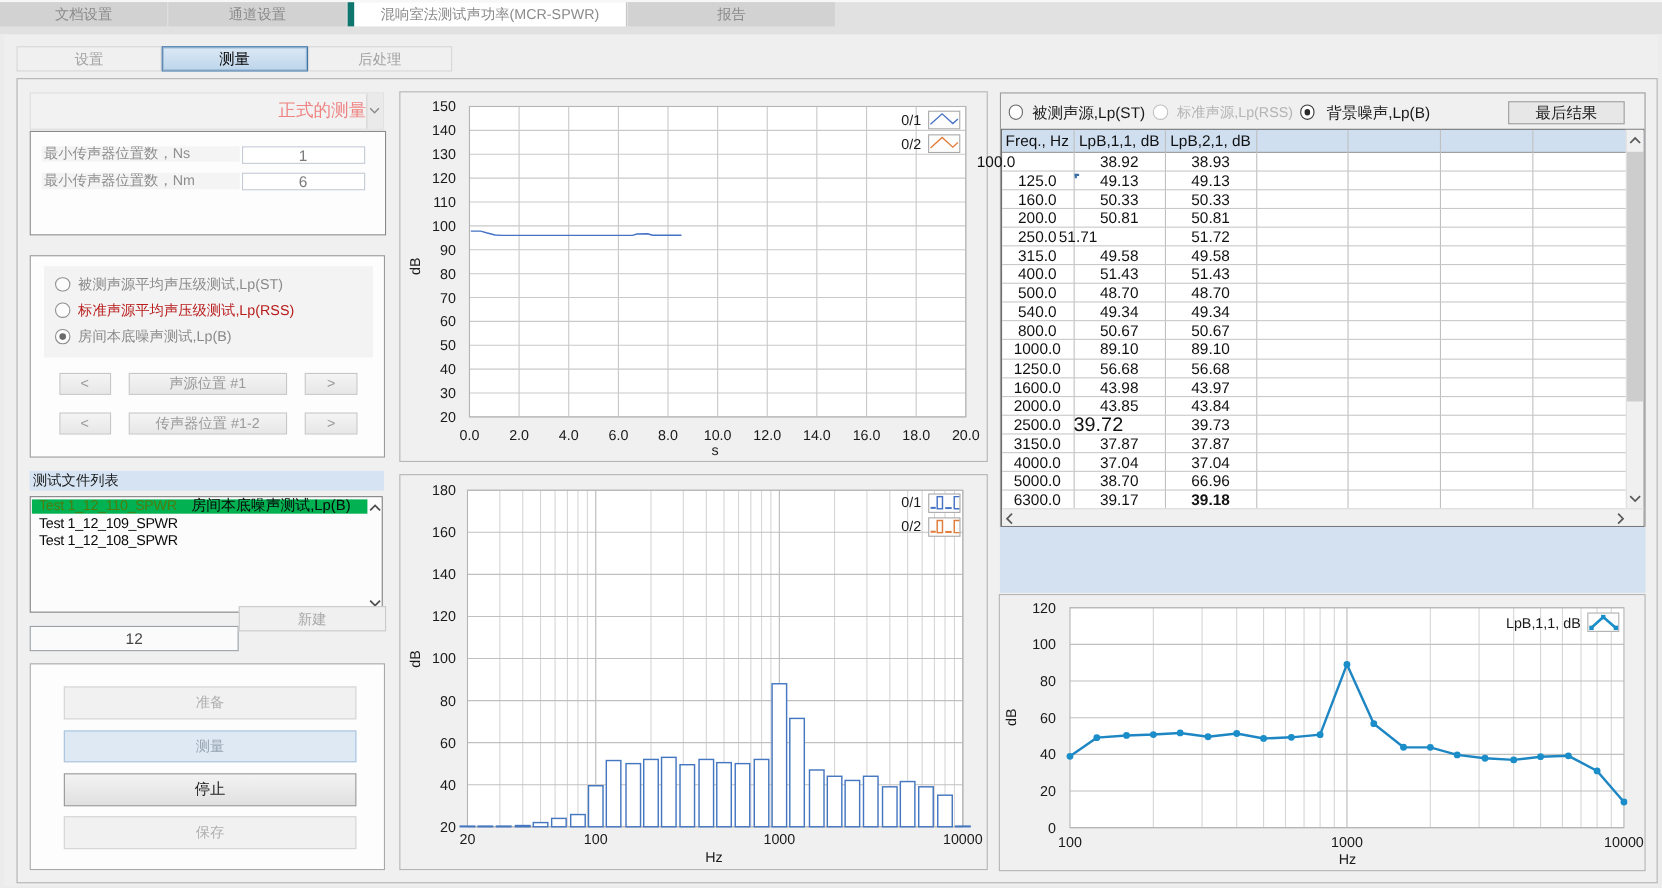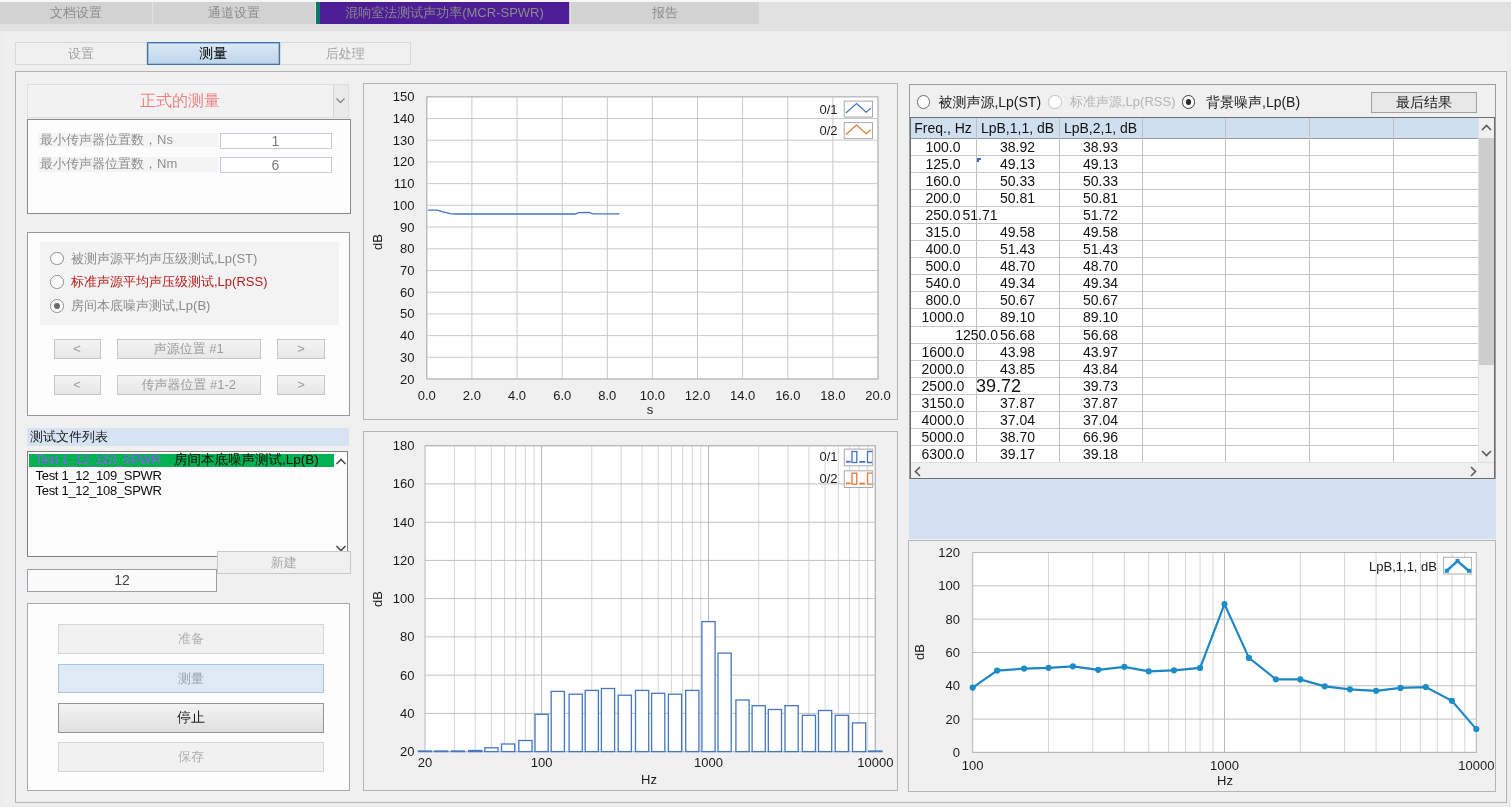--- a/index.html
+++ b/index.html
@@ -7,30 +7,30 @@
 .abs{position:absolute;}
 .tab{position:absolute;top:2px;height:22px;line-height:22px;text-align:center;
  font-size:13px;color:#8b8b8b;background:#d2d2d2;}
 svg text{font-family:"Liberation Sans",sans-serif;}
 </style></head><body>
 <div class="abs" style="left:0;top:0;width:1511px;height:2px;background:#f7f7f7"></div>
 <div class="abs" style="left:0;top:2px;width:1511px;height:29px;background:#e1e1e1"></div>
 
 <div class="tab" style="left:0px;width:152px;background:#d2d2d2;">文档设置</div>
 <div class="tab" style="left:153px;width:162px;background:#d2d2d2;">通道设置</div>
-<div class="tab" style="left:316px;width:254px;background:#4c1d95;border-left:4px solid #0f766e;border-right:1px solid #c6c6c6;">混响室法测试声功率(MCR-SPWR)</div>
+<div class="tab" style="left:316px;width:254px;background:#ffffff;border-left:6px solid #0f766e;border-right:1px solid #c6c6c6;">混响室法测试声功率(MCR-SPWR)</div>
 <div class="tab" style="left:571px;width:188px;background:#d2d2d2;">报告</div>
 <div class="abs" style="left:0;top:31px;width:1511px;height:776px;background:#ececec"></div>
 <div class="abs" style="left:4px;top:32px;width:1503px;height:773px;background:#efefef"></div>
 <div class="abs" style="left:15px;top:42px;width:132px;height:23px;line-height:21px;text-align:center;font-size:13px;color:#a3a3a3;background:#f0f0f0;border:1px solid #d8d8d8;">设置</div>
 <div class="abs" style="left:147px;top:42px;width:132.5px;height:23px;line-height:21px;text-align:center;font-size:14px;color:#000;background:linear-gradient(#dcE9f5,#bdd5eb);border:1px solid #3f76a8;box-shadow:inset 0 0 0 1px #9dbcd9;">测量</div>
 <div class="abs" style="left:279.5px;top:42px;width:131.5px;height:23px;line-height:21px;text-align:center;font-size:13px;color:#a3a3a3;background:#f0f0f0;border:1px solid #d8d8d8;">后处理</div>
 <div class="abs" style="left:15px;top:71px;width:1492px;height:732px;border:1px solid #b2b2b2;background:#f0f0f0"></div>
 <div class="abs" style="left:27px;top:84px;width:321.5px;height:34px;background:#f2f2f2;border:1px solid #dedede;"></div>
-<div class="abs" style="left:27px;top:84px;width:306px;height:34px;line-height:34px;text-align:center;font-size:16px;color:#ef8383;">正式的测量</div>
+<div class="abs" style="left:27px;top:84px;width:306px;height:34px;line-height:34px;text-align:right;font-size:16px;color:#ef8383;">正式的测量</div>
 <div class="abs" style="left:333px;top:85px;width:15px;height:32px;background:#eaeaea;border-left:1px solid #d5d5d5;"></div>
 <svg class="abs" style="left:335px;top:97px" width="11" height="7">
     <path d="M1.5 1.5 L5.5 5.5 L9.5 1.5" stroke="#8a8a8a" stroke-width="1.3" fill="none"></path>
   </svg>
 <div class="abs" style="left:27px;top:119px;width:324px;height:95px;background:#fdfdfd;border:1px solid #8a8a8a;"></div>
 <div class="abs" style="left:38px;top:132.5px;width:180px;height:14.5px;background:#f4f4f4;font-size:13px;color:#8e8e8e;line-height:14.5px;padding-left:2px;white-space:nowrap;">最小传声器位置数，Ns</div>
 <div class="abs" style="left:219.5px;top:132.5px;width:112px;height:16px;background:#fff;border:1px solid #c5cbd6;font-size:14px;color:#7a7a7a;line-height:14px;text-align:center;">1</div>
 <div class="abs" style="left:38px;top:157px;width:180px;height:14.5px;background:#f4f4f4;font-size:13px;color:#8e8e8e;line-height:14.5px;padding-left:2px;white-space:nowrap;">最小传声器位置数，Nm</div>
 <div class="abs" style="left:219.5px;top:157px;width:112px;height:16px;background:#fff;border:1px solid #c5cbd6;font-size:14px;color:#7a7a7a;line-height:14px;text-align:center;">6</div>
 <div class="abs" style="left:27px;top:232px;width:323px;height:184px;background:#fdfdfd;border:1px solid #9a9a9a;"></div>
@@ -44,21 +44,21 @@
 <div class="abs" style="left:71px;top:297.8px;font-size:13px;color:#8a8a8a;line-height:16px;white-space:nowrap;">房间本底噪声测试,Lp(B)</div>
 <div class="abs" style="left:53.5px;top:339.4px;width:47px;height:19.5px;background:linear-gradient(#f4f4f4,#e7e7e7);border:1px solid #c6c6c6;color:#9a9a9a;font-size:13px;line-height:17.5px;text-align:center;">&lt;</div>
 <div class="abs" style="left:117px;top:339.4px;width:143.6px;height:19.5px;background:linear-gradient(#f4f4f4,#e7e7e7);border:1px solid #c6c6c6;color:#9a9a9a;font-size:13px;line-height:17.5px;text-align:center;">声源位置 #1</div>
 <div class="abs" style="left:277px;top:339.4px;width:48px;height:19.5px;background:linear-gradient(#f4f4f4,#e7e7e7);border:1px solid #c6c6c6;color:#9a9a9a;font-size:13px;line-height:17.5px;text-align:center;">&gt;</div>
 <div class="abs" style="left:53.5px;top:375.4px;width:47px;height:19.5px;background:linear-gradient(#f4f4f4,#e7e7e7);border:1px solid #c6c6c6;color:#9a9a9a;font-size:13px;line-height:17.5px;text-align:center;">&lt;</div>
 <div class="abs" style="left:117px;top:375.4px;width:143.6px;height:19.5px;background:linear-gradient(#f4f4f4,#e7e7e7);border:1px solid #c6c6c6;color:#9a9a9a;font-size:13px;line-height:17.5px;text-align:center;">传声器位置 #1-2</div>
 <div class="abs" style="left:277px;top:375.4px;width:48px;height:19.5px;background:linear-gradient(#f4f4f4,#e7e7e7);border:1px solid #c6c6c6;color:#9a9a9a;font-size:13px;line-height:17.5px;text-align:center;">&gt;</div>
 <div class="abs" style="left:27px;top:427.6px;width:321.5px;height:18px;background:#d5e3f2;font-size:13px;color:#1a1a1a;line-height:18px;padding-left:3px;">测试文件列表</div>
 <div class="abs" style="left:27px;top:450.8px;width:321px;height:106.4px;background:#fcfcfc;border:1px solid #808080;"></div>
 <div class="abs" style="left:28.5px;top:453.5px;width:305px;height:13.5px;background:#02b151;"></div>
-<div class="abs" style="left:35.5px;top:453.2px;font-size:13px;color:#8b5cf6;line-height:14px;letter-spacing:-0.3px;white-space:nowrap;">Test 1_12_110_SPWR</div>
+<div class="abs" style="left:35.5px;top:453.2px;font-size:13px;color:#4d7c0f;line-height:14px;letter-spacing:-0.3px;white-space:nowrap;">Test 1_12_110_SPWR</div>
 <div class="abs" style="left:174px;top:453.2px;font-size:13.5px;color:#0a0a0a;line-height:14px;white-space:nowrap;">房间本底噪声测试,Lp(B)</div>
 <div class="abs" style="left:35.5px;top:468.3px;font-size:13px;color:#0a0a0a;line-height:15px;letter-spacing:-0.3px;white-space:nowrap;">Test 1_12_109_SPWR</div>
 <div class="abs" style="left:35.5px;top:483.3px;font-size:13px;color:#0a0a0a;line-height:15px;letter-spacing:-0.3px;white-space:nowrap;">Test 1_12_108_SPWR</div>
 <svg class="abs" style="left:335px;top:458px" width="12" height="8">
     <path d="M1.5 6 L6 1.5 L10.5 6" stroke="#4d4d4d" stroke-width="1.6" fill="none"></path>
   </svg>
 <svg class="abs" style="left:335px;top:544px" width="12" height="8">
     <path d="M1.5 2 L6 6.5 L10.5 2" stroke="#4d4d4d" stroke-width="1.6" fill="none"></path>
   </svg>
 <div class="abs" style="left:27px;top:568.6px;width:190px;height:23px;background:#fbfbfb;border:1px solid #9aa0a6;color:#454545;font-size:14px;line-height:21px;text-align:center;">12</div>
@@ -241,21 +241,21 @@
 <div class="abs" style="left:888px;top:119.3px;width:110px;height:19px;line-height:19px;text-align:center;font-size:14px;color:#111;">Freq., Hz</div>
 <div class="abs" style="left:962.5px;top:119.3px;width:110px;height:19px;line-height:19px;text-align:center;font-size:14px;color:#111;">LpB,1,1, dB</div>
 <div class="abs" style="left:1045.5px;top:119.3px;width:110px;height:19px;line-height:19px;text-align:center;font-size:14px;color:#111;">LpB,2,1, dB</div>
 <div class="abs" style="left:976px;top:118.3px;width:1px;height:344px;background:#c0c0c0;"></div>
 <div class="abs" style="left:1059px;top:118.3px;width:1px;height:344px;background:#c0c0c0;"></div>
 <div class="abs" style="left:1142px;top:118.3px;width:1px;height:344px;background:#c0c0c0;"></div>
 <div class="abs" style="left:1225px;top:118.3px;width:1px;height:344px;background:#c0c0c0;"></div>
 <div class="abs" style="left:1309px;top:118.3px;width:1px;height:344px;background:#c0c0c0;"></div>
 <div class="abs" style="left:1393px;top:118.3px;width:1px;height:344px;background:#c0c0c0;"></div>
 <div class="abs" style="left:911px;top:154.9px;width:568px;height:1px;background:#c8c8c8;"></div>
-<div class="abs" style="left:888.0px;top:138.8px;width:110px;height:17.06px;line-height:17.06px;text-align:center;font-size:14px;color:#111;overflow:hidden;">100.0</div>
+<div class="abs" style="left:888.0px;top:138.8px;width:110px;height:17.06px;line-height:17.06px;font-size:14px;color:#111;overflow:hidden;">100.0</div>
 <div class="abs" style="left:962.5px;top:138.8px;width:110px;height:17.06px;line-height:17.06px;text-align:center;font-size:14px;color:#111;overflow:hidden;">38.92</div>
 <div class="abs" style="left:1045.5px;top:138.8px;width:110px;height:17.06px;line-height:17.06px;text-align:center;font-size:14px;color:#111;overflow:hidden;">38.93</div>
 <div class="abs" style="left:911px;top:171.9px;width:568px;height:1px;background:#c8c8c8;"></div>
 <div class="abs" style="left:888.0px;top:155.9px;width:110px;height:17.06px;line-height:17.06px;text-align:center;font-size:14px;color:#111;overflow:hidden;">125.0</div>
 <div class="abs" style="left:962.5px;top:155.9px;width:110px;height:17.06px;line-height:17.06px;text-align:center;font-size:14px;color:#111;overflow:hidden;">49.13</div>
 <div class="abs" style="left:1045.5px;top:155.9px;width:110px;height:17.06px;line-height:17.06px;text-align:center;font-size:14px;color:#111;overflow:hidden;">49.13</div>
 <div class="abs" style="left:911px;top:189.0px;width:568px;height:1px;background:#c8c8c8;"></div>
 <div class="abs" style="left:888.0px;top:172.9px;width:110px;height:17.06px;line-height:17.06px;text-align:center;font-size:14px;color:#111;overflow:hidden;">160.0</div>
 <div class="abs" style="left:962.5px;top:172.9px;width:110px;height:17.06px;line-height:17.06px;text-align:center;font-size:14px;color:#111;overflow:hidden;">50.33</div>
 <div class="abs" style="left:1045.5px;top:172.9px;width:110px;height:17.06px;line-height:17.06px;text-align:center;font-size:14px;color:#111;overflow:hidden;">50.33</div>
@@ -285,21 +285,21 @@
 <div class="abs" style="left:1045.5px;top:275.3px;width:110px;height:17.06px;line-height:17.06px;text-align:center;font-size:14px;color:#111;overflow:hidden;">49.34</div>
 <div class="abs" style="left:911px;top:308.4px;width:568px;height:1px;background:#c8c8c8;"></div>
 <div class="abs" style="left:888.0px;top:292.3px;width:110px;height:17.06px;line-height:17.06px;text-align:center;font-size:14px;color:#111;overflow:hidden;">800.0</div>
 <div class="abs" style="left:962.5px;top:292.3px;width:110px;height:17.06px;line-height:17.06px;text-align:center;font-size:14px;color:#111;overflow:hidden;">50.67</div>
 <div class="abs" style="left:1045.5px;top:292.3px;width:110px;height:17.06px;line-height:17.06px;text-align:center;font-size:14px;color:#111;overflow:hidden;">50.67</div>
 <div class="abs" style="left:911px;top:325.5px;width:568px;height:1px;background:#c8c8c8;"></div>
 <div class="abs" style="left:888.0px;top:309.4px;width:110px;height:17.06px;line-height:17.06px;text-align:center;font-size:14px;color:#111;overflow:hidden;">1000.0</div>
 <div class="abs" style="left:962.5px;top:309.4px;width:110px;height:17.06px;line-height:17.06px;text-align:center;font-size:14px;color:#111;overflow:hidden;">89.10</div>
 <div class="abs" style="left:1045.5px;top:309.4px;width:110px;height:17.06px;line-height:17.06px;text-align:center;font-size:14px;color:#111;overflow:hidden;">89.10</div>
 <div class="abs" style="left:911px;top:342.5px;width:568px;height:1px;background:#c8c8c8;"></div>
-<div class="abs" style="left:888.0px;top:326.5px;width:110px;height:17.06px;line-height:17.06px;text-align:right;font-size:14px;color:#111;overflow:hidden;">1250.0</div>
+<div class="abs" style="left:888.0px;top:326.5px;width:110px;height:17.06px;line-height:17.06px;text-align:center;font-size:14px;color:#111;overflow:hidden;">1250.0</div>
 <div class="abs" style="left:962.5px;top:326.5px;width:110px;height:17.06px;line-height:17.06px;text-align:center;font-size:14px;color:#111;overflow:hidden;">56.68</div>
 <div class="abs" style="left:1045.5px;top:326.5px;width:110px;height:17.06px;line-height:17.06px;text-align:center;font-size:14px;color:#111;overflow:hidden;">56.68</div>
 <div class="abs" style="left:911px;top:359.6px;width:568px;height:1px;background:#c8c8c8;"></div>
 <div class="abs" style="left:888.0px;top:343.5px;width:110px;height:17.06px;line-height:17.06px;text-align:center;font-size:14px;color:#111;overflow:hidden;">1600.0</div>
 <div class="abs" style="left:962.5px;top:343.5px;width:110px;height:17.06px;line-height:17.06px;text-align:center;font-size:14px;color:#111;overflow:hidden;">43.98</div>
 <div class="abs" style="left:1045.5px;top:343.5px;width:110px;height:17.06px;line-height:17.06px;text-align:center;font-size:14px;color:#111;overflow:hidden;">43.97</div>
 <div class="abs" style="left:911px;top:376.6px;width:568px;height:1px;background:#c8c8c8;"></div>
 <div class="abs" style="left:888.0px;top:360.6px;width:110px;height:17.06px;line-height:17.06px;text-align:center;font-size:14px;color:#111;overflow:hidden;">2000.0</div>
 <div class="abs" style="left:962.5px;top:360.6px;width:110px;height:17.06px;line-height:17.06px;text-align:center;font-size:14px;color:#111;overflow:hidden;">43.85</div>
 <div class="abs" style="left:1045.5px;top:360.6px;width:110px;height:17.06px;line-height:17.06px;text-align:center;font-size:14px;color:#111;overflow:hidden;">43.84</div>
@@ -315,21 +315,21 @@
 <div class="abs" style="left:888.0px;top:411.8px;width:110px;height:17.06px;line-height:17.06px;text-align:center;font-size:14px;color:#111;overflow:hidden;">4000.0</div>
 <div class="abs" style="left:962.5px;top:411.8px;width:110px;height:17.06px;line-height:17.06px;text-align:center;font-size:14px;color:#111;overflow:hidden;">37.04</div>
 <div class="abs" style="left:1045.5px;top:411.8px;width:110px;height:17.06px;line-height:17.06px;text-align:center;font-size:14px;color:#111;overflow:hidden;">37.04</div>
 <div class="abs" style="left:911px;top:444.9px;width:568px;height:1px;background:#c8c8c8;"></div>
 <div class="abs" style="left:888.0px;top:428.8px;width:110px;height:17.06px;line-height:17.06px;text-align:center;font-size:14px;color:#111;overflow:hidden;">5000.0</div>
 <div class="abs" style="left:962.5px;top:428.8px;width:110px;height:17.06px;line-height:17.06px;text-align:center;font-size:14px;color:#111;overflow:hidden;">38.70</div>
 <div class="abs" style="left:1045.5px;top:428.8px;width:110px;height:17.06px;line-height:17.06px;text-align:center;font-size:14px;color:#111;overflow:hidden;">66.96</div>
 <div class="abs" style="left:911px;top:461.9px;width:568px;height:1px;background:#c8c8c8;"></div>
 <div class="abs" style="left:888.0px;top:445.9px;width:110px;height:17.06px;line-height:17.06px;text-align:center;font-size:14px;color:#111;overflow:hidden;">6300.0</div>
 <div class="abs" style="left:962.5px;top:445.9px;width:110px;height:17.06px;line-height:17.06px;text-align:center;font-size:14px;color:#111;overflow:hidden;">39.17</div>
-<div class="abs" style="left:1045.5px;top:445.9px;width:110px;height:17.06px;line-height:17.06px;text-align:center;font-size:14px;color:#111;overflow:hidden;">39.18</div>
+<div class="abs" style="left:1045.5px;top:445.9px;width:110px;height:17.06px;line-height:17.06px;text-align:center;font-size:14px;color:#111;overflow:hidden;font-weight:bold;">39.18</div>
 <div class="abs" style="left:977px;top:158px;width:4px;height:1.5px;background:#3a6ea5;"></div>
 <div class="abs" style="left:977px;top:158px;width:1.5px;height:4px;background:#3a6ea5;"></div>
 <div class="abs" style="left:1478px;top:118.3px;width:16px;height:345px;background:#f0f0f0;border-left:1px solid #dfdfdf;"></div>
 <svg class="abs" style="left:1481px;top:124px" width="11" height="8">
     <path d="M1 6 L5.5 1.5 L10 6" stroke="#5a5a5a" stroke-width="1.6" fill="none"></path>
   </svg>
 <svg class="abs" style="left:1481px;top:449px" width="11" height="8">
     <path d="M1 2 L5.5 6.5 L10 2" stroke="#5a5a5a" stroke-width="1.6" fill="none"></path>
   </svg>
 <div class="abs" style="left:1478.5px;top:138px;width:15.5px;height:227px;background:#cdcdcd;"></div>

